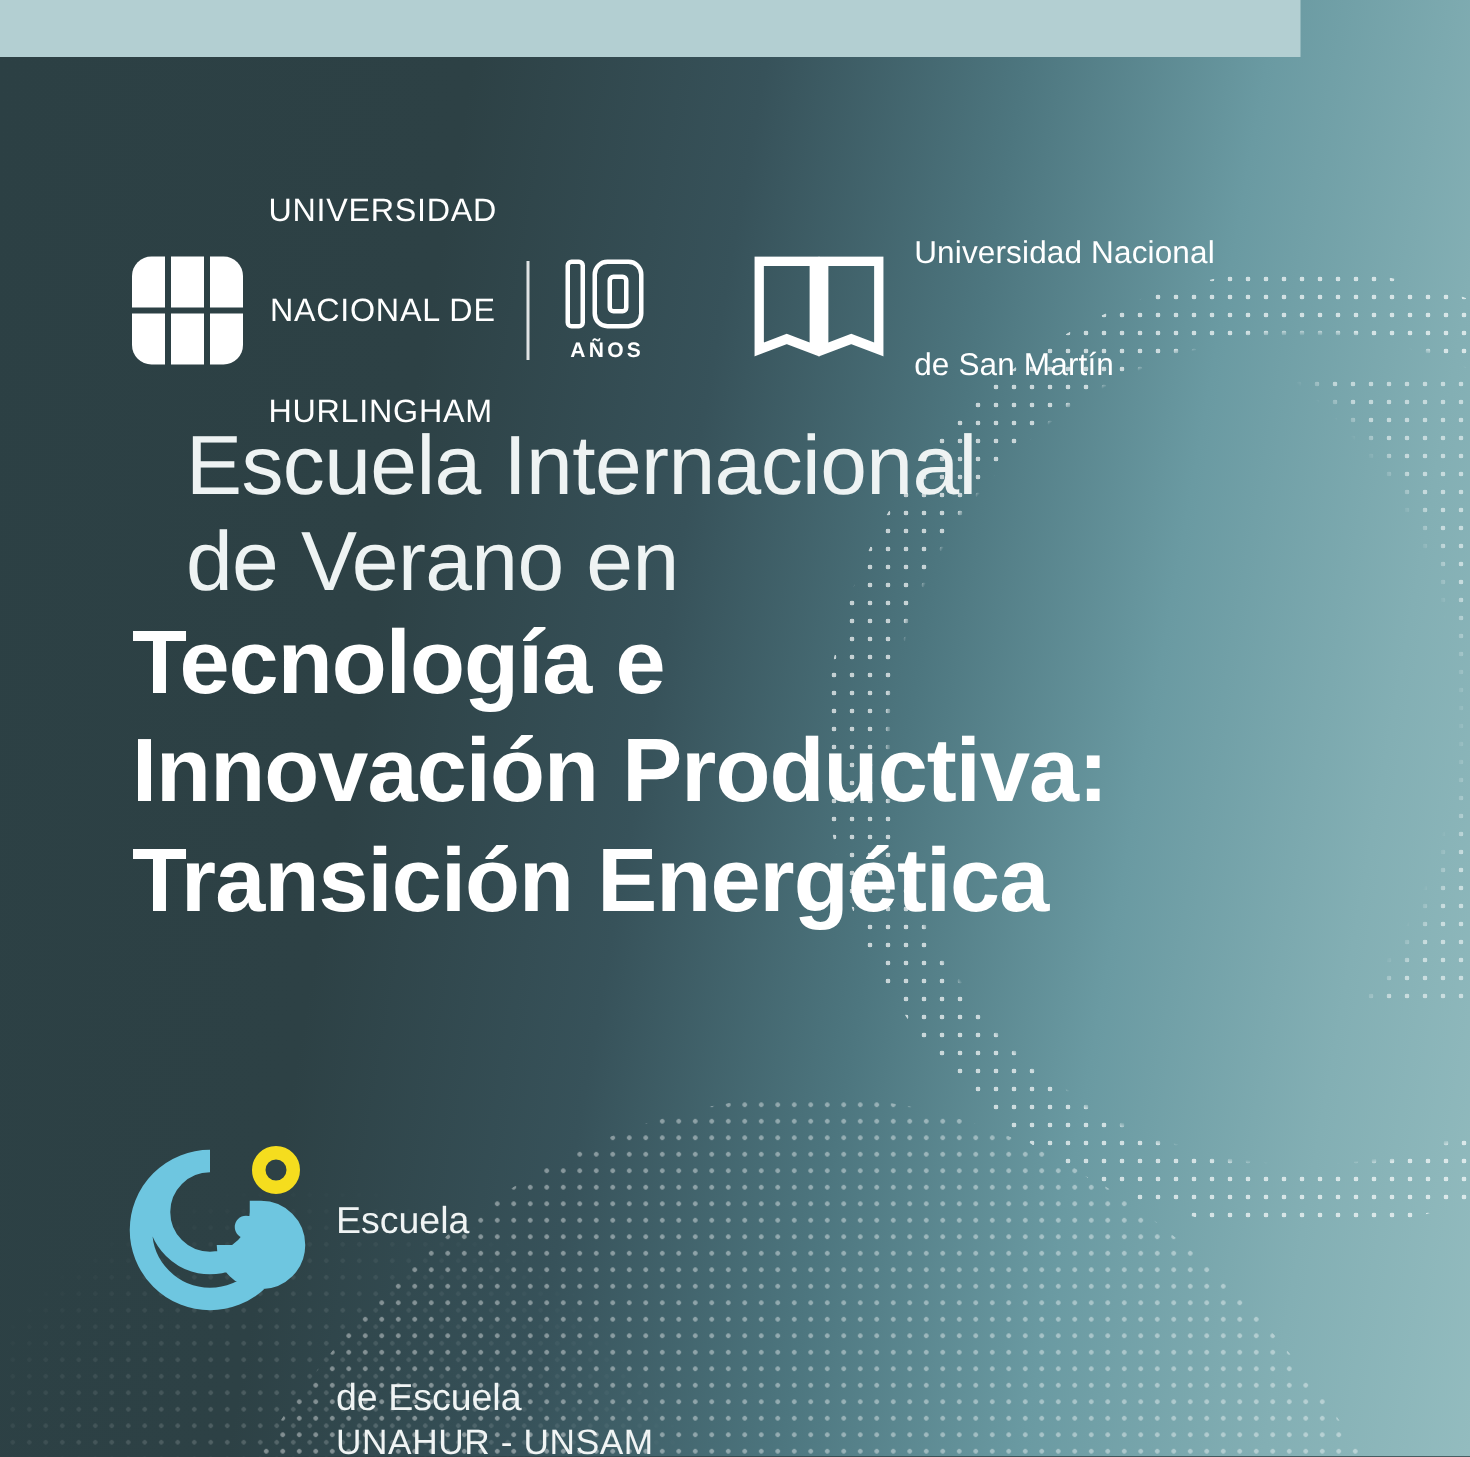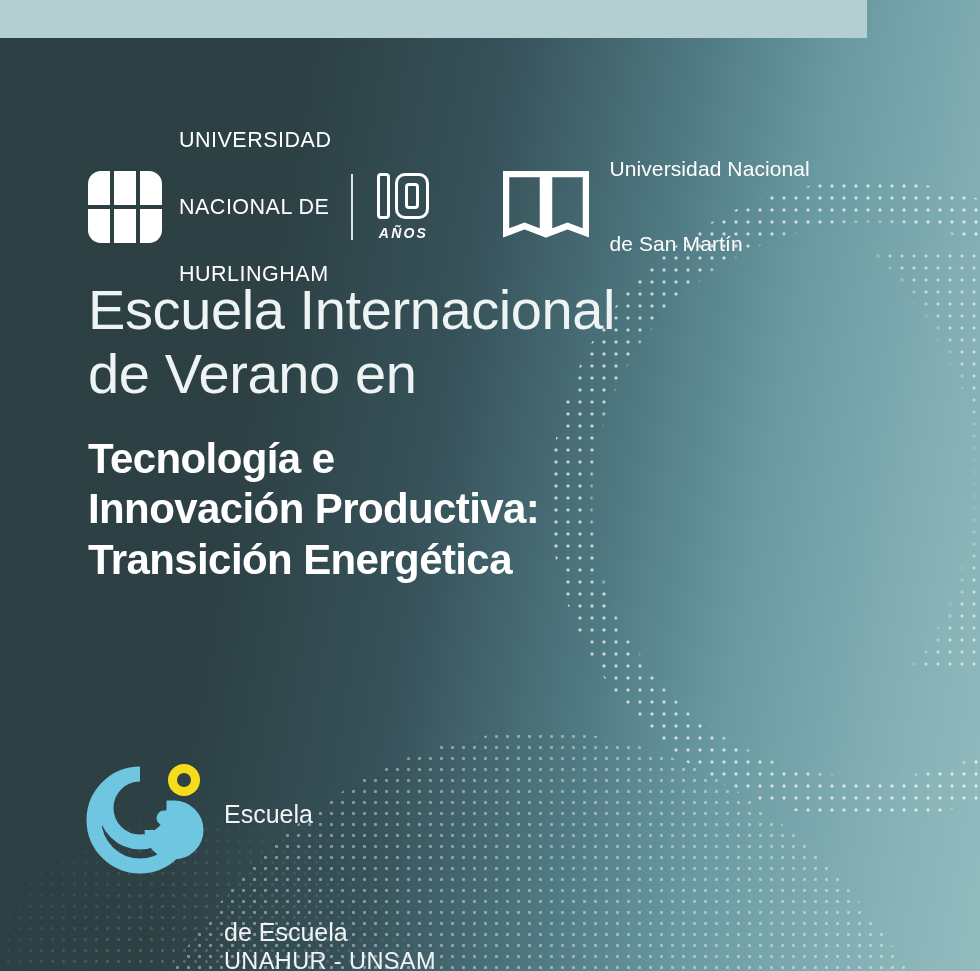--- a/index.html
+++ b/index.html
@@ -90,30 +90,30 @@
   .unahur-mark i.br { border-radius:0 0 13px 0; }
 
   .unahur-words {
     color:#fff;
     font-family:"Liberation Sans", sans-serif;
     font-size:21.5px;
     line-height:1.04;
     letter-spacing:.5px;
     white-space:pre;
   }
-  .unahur-words .w1, .unahur-words .w2 { font-weight:400; }
+  .unahur-words .w1, .unahur-words .w2 { font-weight:400;text-align:center; }
   .unahur-words .w3 { font-weight:400; }
 
   .divider {
     width:2px; height:66px;
     background:rgba(255,255,255,.85);
     margin:0 24px 0 20px;
   }
 
-  .anios { text-align:center;font-style:italic; }
+  .anios { text-align:right; }
   .anios-num { display:flex; gap:5px; align-items:center; justify-content:center; }
   .anios-num .bar1 {
     width:13px; height:46px;
     border:3.5px solid #fff; border-radius:4px;
   }
   .anios-num .zero {
     width:34px; height:46px;
     border:3.5px solid #fff; border-radius:10px;
     position:relative;
   }
@@ -140,26 +140,27 @@
     position:absolute; left:88px; top:278px;
     color:#fff;
     font-family:"Liberation Sans Narrow","Liberation Sans", sans-serif;
   }
   #headline .light {
     font-weight:300; font-size:56px; line-height:1.14;
     letter-spacing:-.4px;
     font-stretch:condensed;
     color:#eef3f3;
     white-space:pre-line;
+    margin-left:36px;
   }
   #headline .bold {
-    font-weight:700; font-size:42px; line-height:1.21;
+    font-weight:700; font-size:60px; line-height:1.21;
     letter-spacing:-.6px;
     font-stretch:condensed;
-    margin-top:28px;
+    margin-top:0;
     color:#ffffff;
     white-space:pre-line;
   }
 
   
   #eiv-lockup {
     position:absolute; left:78px; top:758px;
     display:flex; align-items:flex-start;
   }
   #eiv-mark { width:128px; height:128px; flex:none; }

